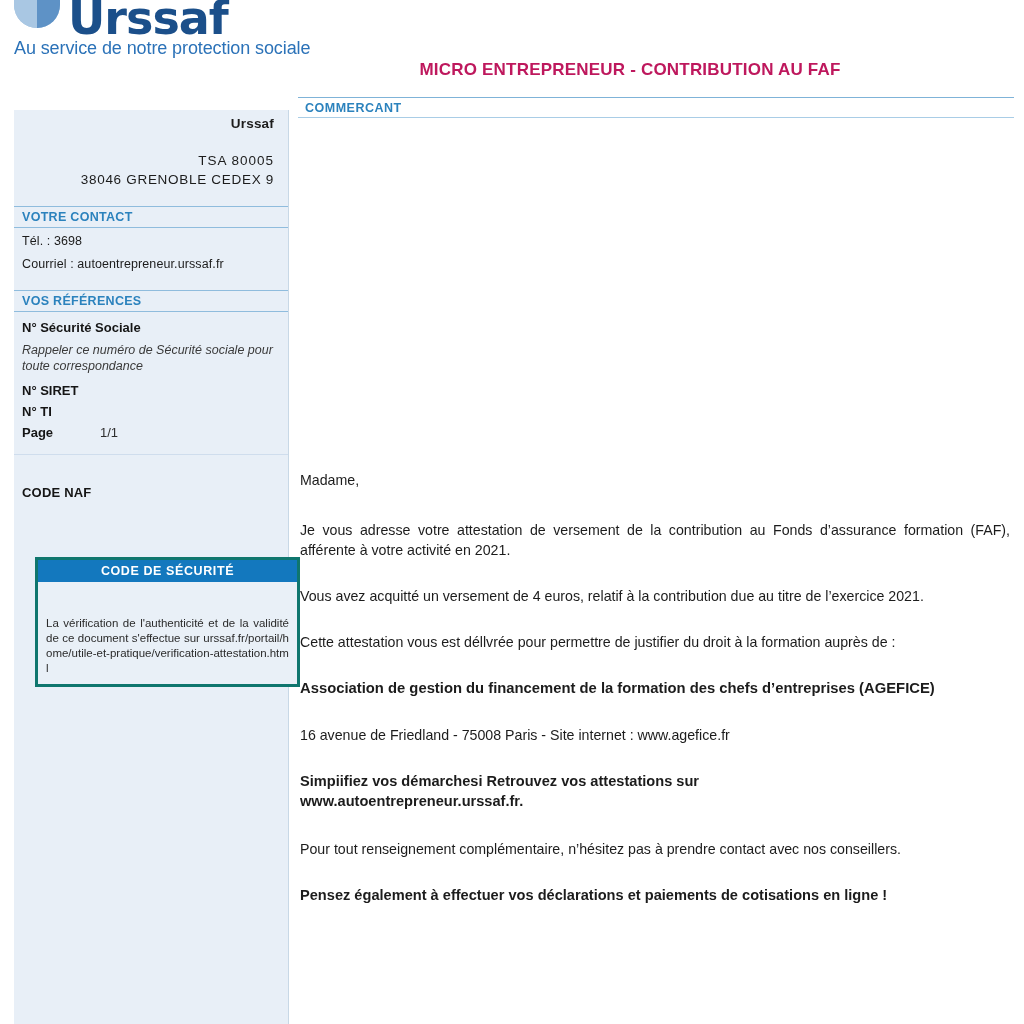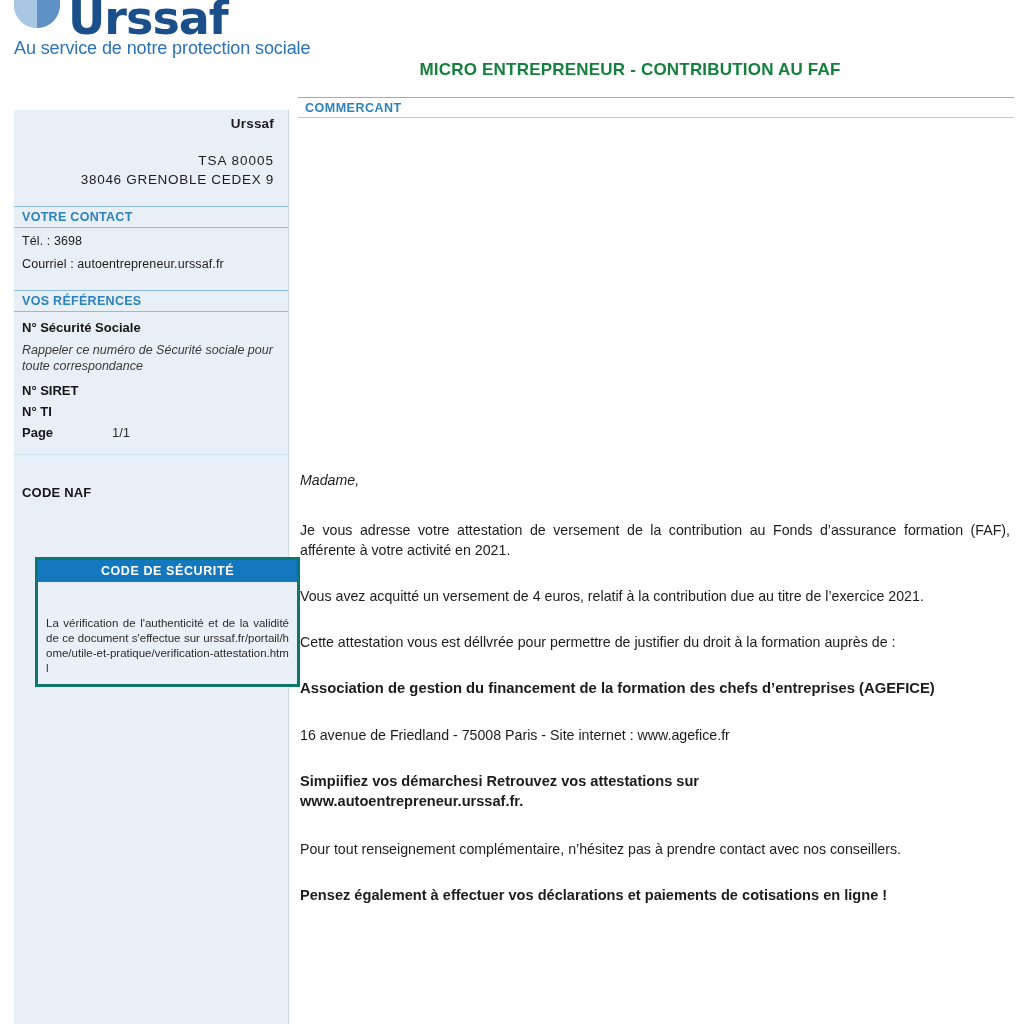--- a/index.html
+++ b/index.html
@@ -104,21 +104,21 @@
     font-family: "Liberation Sans", sans-serif;
   }
   .title-sub {
     position: absolute;
     left: 300px;
     top: 60px;
     width: 660px;
     text-align: center;
     font-size: 17px;
     font-weight: bold;
-    color: #15803d;
+    color: #be185d;
     letter-spacing: 0.2px;
   }
 
   
   .commercant-wrap {
     position: absolute;
     left: 298px;
     top: 97px;
     width: 716px;
   }
@@ -233,21 +233,20 @@
   }
   .ref-row .k {
     font-weight: bold;
     font-size: 13px;
     color: #151515;
     min-width: 78px;
   }
   .ref-row .v {
     font-size: 13px;
     color: #2e2e2e;
-    margin-left: 12px;
   }
 
   .code-naf {
     position: absolute;
     left: 8px;
     top: 375px;
     font-size: 13px;
     font-weight: bold;
     color: #151515;
     letter-spacing: 0.2px;
@@ -295,21 +294,20 @@
     font-size: 14.2px;
     color: #1c1c1c;
     line-height: 20px;
   }
   .body-col p {
     margin: 0 0 26px 0;
     text-align: justify;
   }
   .salutation {
     margin-bottom: 30px !important;
-    font-style: italic;
   }
   .org-name {
     font-weight: bold;
     font-size: 14.8px;
     line-height: 21px;
     text-align: justify;
     margin: 0 0 3px 0;
   }
   .org-addr {
     margin: 0 0 30px 0;

